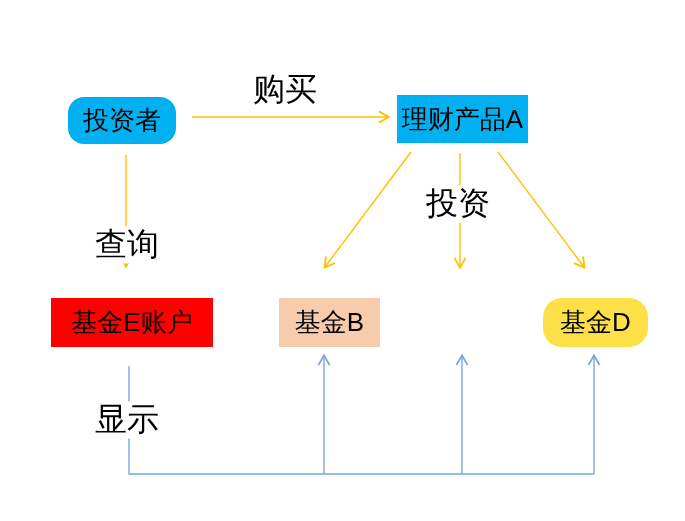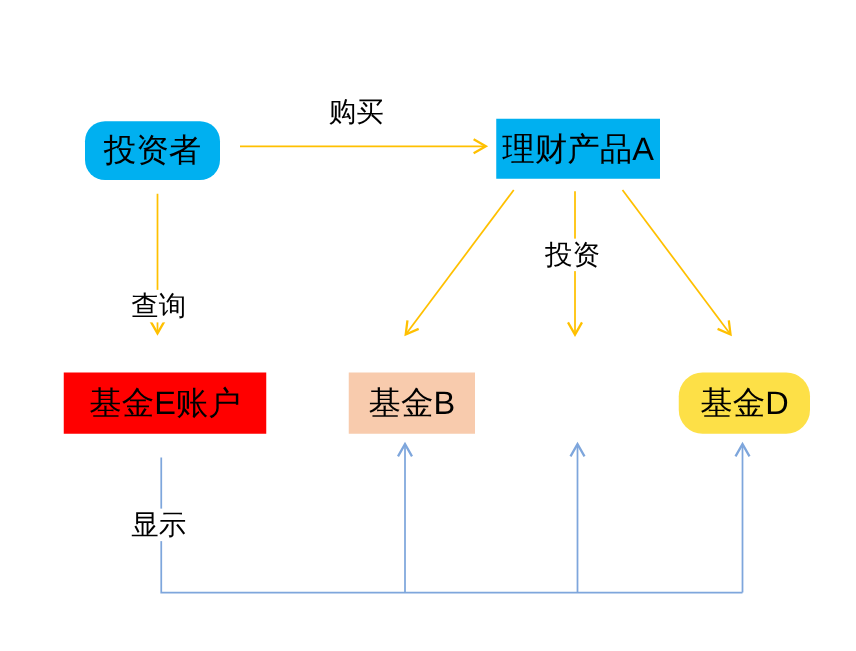--- a/index.html
+++ b/index.html
@@ -12,21 +12,21 @@
   .mk-blue{stroke:var(--arrow-blue,#7EA6DC);stroke-width:1.3;fill:none;}
   .node{position:absolute;display:flex;align-items:center;justify-content:center;
         color:#000;font-size:26px;white-space:nowrap;}
   .node-investor{left:68px;top:97px;width:108px;height:47px;}
   .node-product-a{left:397px;top:95px;width:131px;height:48px;}
   .node-fund-e{left:51px;top:298px;width:162px;height:49px;}
   .node-fund-b{left:279px;top:298px;width:101px;height:49px;}
   .node-fund-c{left:410px;top:298px;width:105px;height:49px;}
   .node-fund-d{left:543px;top:298px;width:105px;height:49px;}
   .edge-label{position:absolute;transform:translate(-50%,-50%);background:#ffffff;
-        color:#000;font-size:22px;line-height:1.1;padding:1px 3px;white-space:nowrap;}
+        color:#000;font-size:32px;line-height:1.1;padding:1px 3px;white-space:nowrap;}
   .label-buy{left:285px;top:90px;}
   .label-query{left:127px;top:201px;margin-top:44px;}
   .label-invest{left:458px;top:204px;}
   .label-display{left:127px;top:420px;}
 </style>
 </head>
 <body>
 
 <div class="stage">
 

